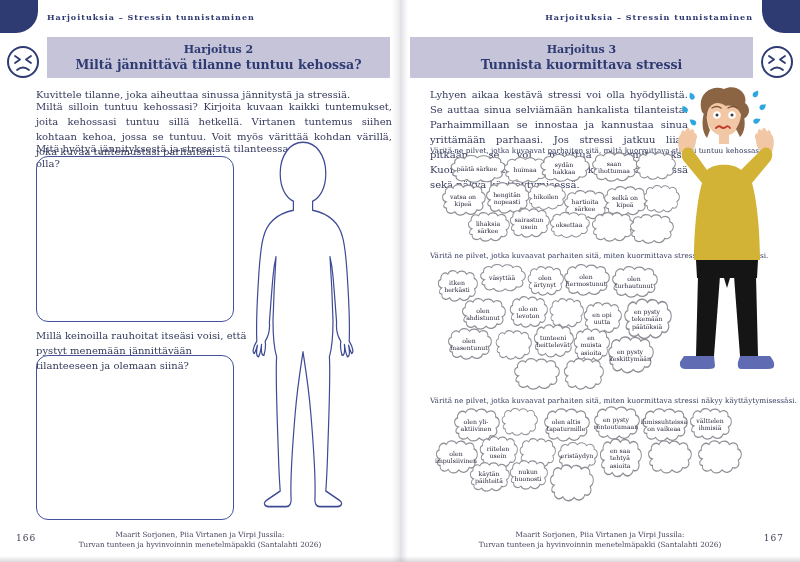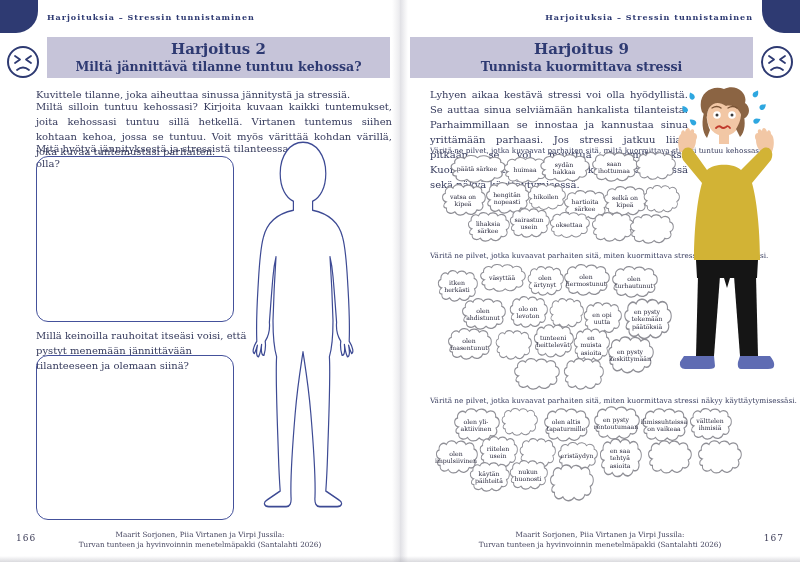--- a/index.html
+++ b/index.html
@@ -24,21 +24,21 @@
 
   .face-icon{position:absolute;top:44px;width:36px;height:36px;}
   .fi-left{left:5px;}
   .fi-right{right:5px;}
 
   .banner{position:absolute;top:37px;width:343px;height:41px;background:#c6c4d9;
           display:flex;flex-direction:column;align-items:center;justify-content:center;
           color:#2e3a72;text-align:center;}
   .banner-left{left:47px;}
   .banner-right{left:10px;}
-  .banner .t1{font-size:15px;font-weight:bold;line-height:1.25;}
+  .banner .t1{font-size:11px;font-weight:bold;line-height:1.25;}
   .banner .t2{font-size:12.5px;font-weight:bold;line-height:1.25;}
 
   .para{position:absolute;margin:0;color:#353a5c;font-size:10px;line-height:1.5;text-align:justify;}
   .p1{left:36px;top:87px;width:356px;}
   .p2{left:36px;top:99px;width:356px;}
   .q1{left:36px;top:141px;width:300px;text-align:left;}
   .q2{left:36px;top:328px;width:214px;text-align:left;}
   .answer-box{position:absolute;border:1.3px solid #44519b;border-radius:12px;background:transparent;}
   .box1{left:36px;top:156px;width:196px;height:164px;}
   .box2{left:36px;top:355px;width:196px;height:163px;}
@@ -125,21 +125,21 @@
     <div class="running-head rh-right">Harjoituksia – Stressin tunnistaminen</div>
 
     <svg class="face-icon fi-right" viewBox="0 0 36 36">
       <circle cx="18" cy="18" r="15" fill="#fff" stroke="#2e3a72" stroke-width="2"></circle>
       <path d="M10,12 L15,15.5 L10,19" fill="none" stroke="#2e3a72" stroke-width="1.8" stroke-linecap="round" stroke-linejoin="round"></path>
       <path d="M26,12 L21,15.5 L26,19" fill="none" stroke="#2e3a72" stroke-width="1.8" stroke-linecap="round" stroke-linejoin="round"></path>
       <path d="M12,26 Q18,21 24,26" fill="none" stroke="#2e3a72" stroke-width="1.8" stroke-linecap="round"></path>
     </svg>
 
     <div class="banner banner-right">
-      <div class="t1">Harjoitus 9</div>
+      <div class="t1">Harjoitus 3</div>
       <div class="t2">Tunnista kuormittava stressi</div>
     </div>
 
     <p class="para intro">Lyhyen aikaa kestävä stressi voi olla hyödyllistä. Se auttaa sinua selviämään hankalista tilanteista. Parhaimmillaan se innostaa ja kannustaa sinua yrittämään parhaasi. Jos stressi jatkuu liian pitkään, se voi muuttua kuormittavaksi. Kuormittava stressi voi tuntua kehossa ja mielessä sekä näkyä käyttäytymisessä.</p>
 
     <p class="cloud-label-line lbl1">Väritä ne pilvet, jotka kuvaavat parhaiten sitä, miltä kuormittava stressi tuntuu kehossasi.</p>
     <div class="cloud-layer">
         <div class="cloud" style="left: 48px; top: 154px; width: 58px; height: 30px;">
           <svg viewBox="0 0 120 72" preserveAspectRatio="none">
             <path fill="#ffffff" stroke="#8f8f96" stroke-width="2.6" d="M16,40C5,38 3,25 14,22C12,11 25,5 34,11C38,2 55,1 61,9C67,2 83,3 87,11C97,4 111,9 109,20C121,23 121,38 110,42C116,51 108,61 96,57C92,67 77,70 68,62C60,70 45,70 39,61C29,68 15,63 17,53C8,53 7,45 16,40Z"></path>

